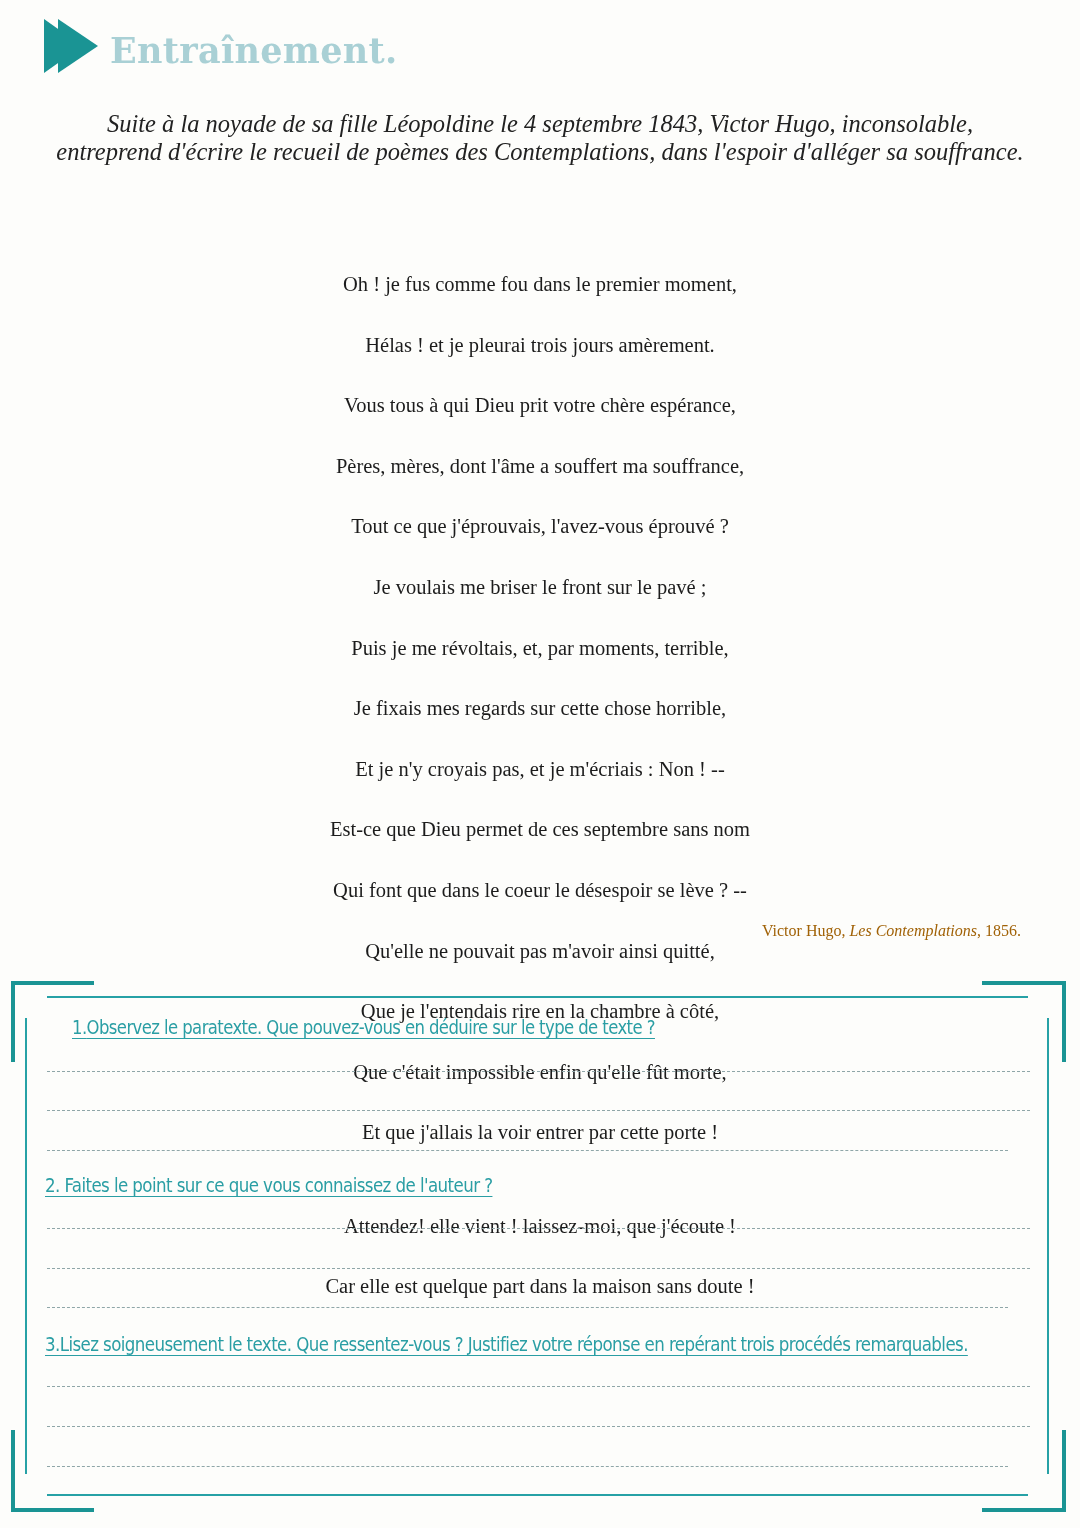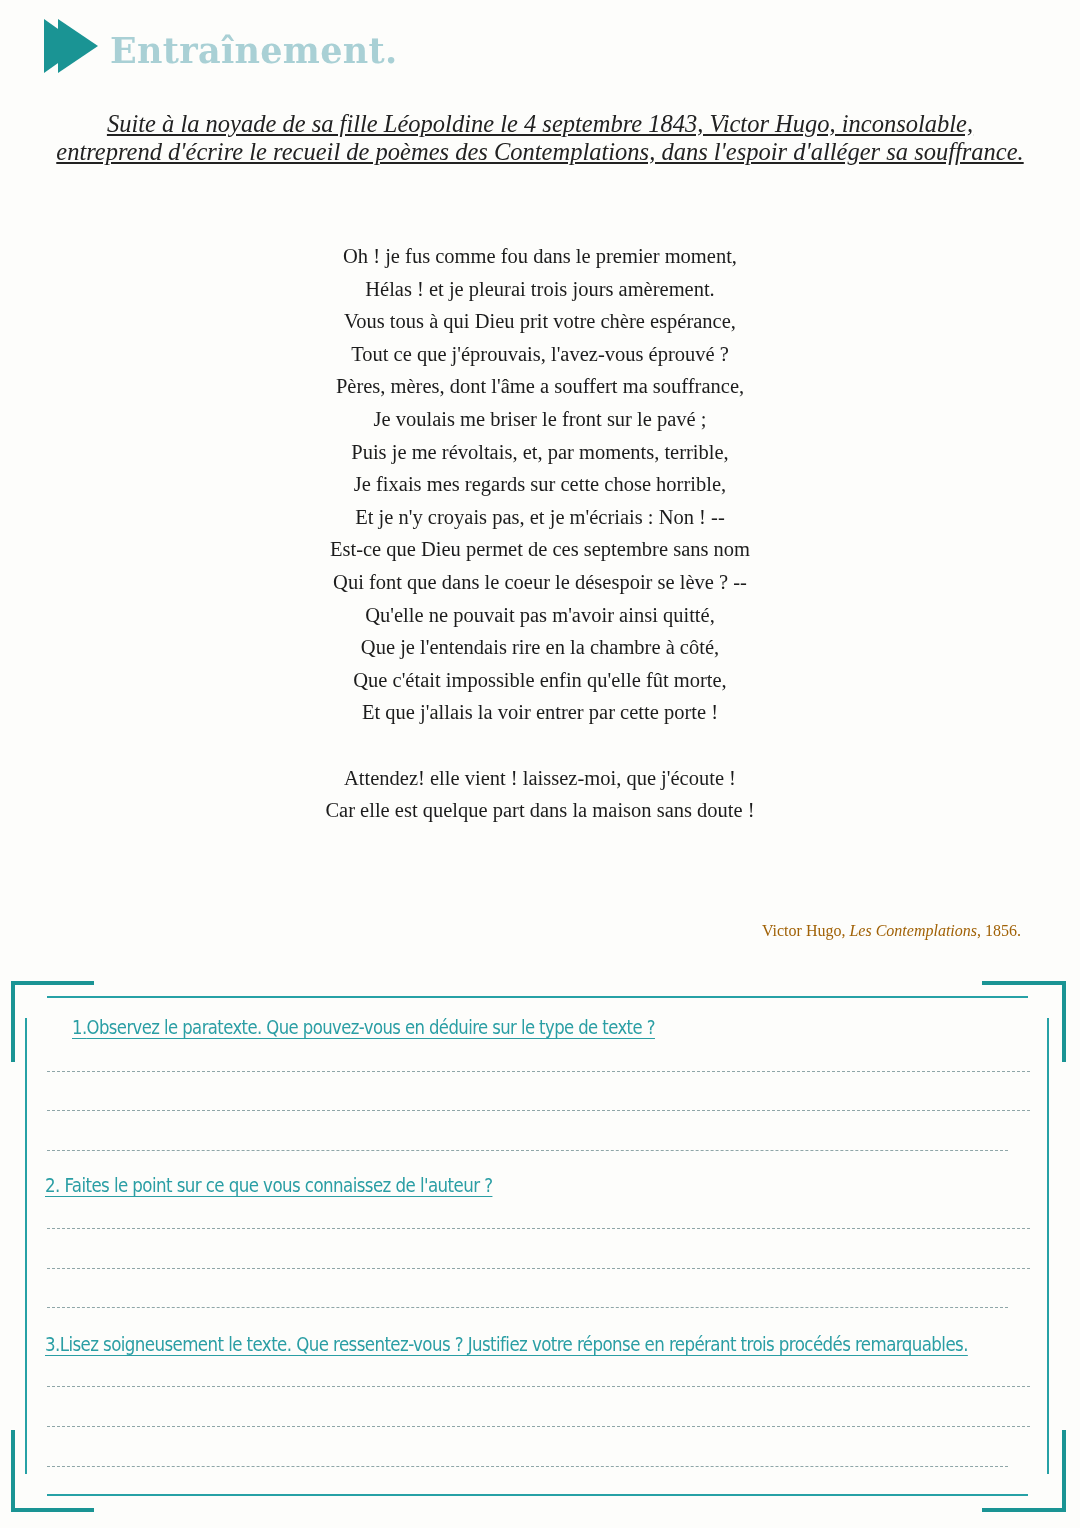--- a/index.html
+++ b/index.html
@@ -13,27 +13,27 @@
   .header svg { display: block; }
   .title {
     position: absolute; left: 110px; top: 30px;
     font-family: "DejaVu Serif", serif; font-weight: bold;
     font-size: 35px; color: #a9d0d5; letter-spacing: 0.3px;
   }
   .intro {
     position: absolute; left: 20px; width: 1040px; top: 110px;
     text-align: center; font-style: italic;
     font-family: "Liberation Serif", serif;
-    font-size: 24.5px; line-height: 28px; color: #222; text-decoration: underline;
+    font-size: 24.5px; line-height: 28px; color: #222;
   }
   .poem {
     position: absolute; left: 0; width: 1080px; top: 240px;
     text-align: center; font-size: 20.5px; line-height: 32.6px; color: #1c1c1c;
   }
-  .poem .line { display: block; white-space: nowrap; }
+  .poem .line { display: block; white-space: nowrap; margin-top: 28px; }
   .poem .gap { display: block; height: 32.6px; }
   .signature {
     position: absolute; right: 59px; top: 922px;
     font-size: 16px; color: #a16207;
   }
   .signature i { font-style: italic; }
 
   
   .corner { position: absolute; background: #1a9494; }
   .rule-solid { position: absolute; height: 2px; background: #27a1a6; }
@@ -63,22 +63,22 @@
 
 <div class="intro">
   <div>Suite à la noyade de sa fille Léopoldine le 4 septembre 1843, Victor Hugo, inconsolable,</div>
   <div>entreprend d'écrire le recueil de poèmes des Contemplations, dans l'espoir d'alléger sa souffrance.</div>
 </div>
 
 <div class="poem">
   <span class="line">Oh ! je fus comme fou dans le premier moment,</span>
   <span class="line">Hélas ! et je pleurai trois jours amèrement.</span>
   <span class="line">Vous tous à qui Dieu prit votre chère espérance,</span>
+  <span class="line">Pères, mères, dont l'âme a souffert ma souffrance,</span>
   <span class="line">Tout ce que j'éprouvais, l'avez-vous éprouvé ?</span>
-  <span class="line">Pères, mères, dont l'âme a souffert ma souffrance,</span>
   <span class="line">Je voulais me briser le front sur le pavé ;</span>
   <span class="line">Puis je me révoltais, et, par moments, terrible,</span>
   <span class="line">Je fixais mes regards sur cette chose horrible,</span>
   <span class="line">Et je n'y croyais pas, et je m'écriais : Non ! --</span>
   <span class="line">Est-ce que Dieu permet de ces septembre sans nom</span>
   <span class="line">Qui font que dans le coeur le désespoir se lève ? --</span>
   <span class="line">Qu'elle ne pouvait pas m'avoir ainsi quitté,</span>
   <span class="line">Que je l'entendais rire en la chambre à côté,</span>
   <span class="line">Que c'était impossible enfin qu'elle fût morte,</span>
   <span class="line">Et que j'allais la voir entrer par cette porte !</span>

